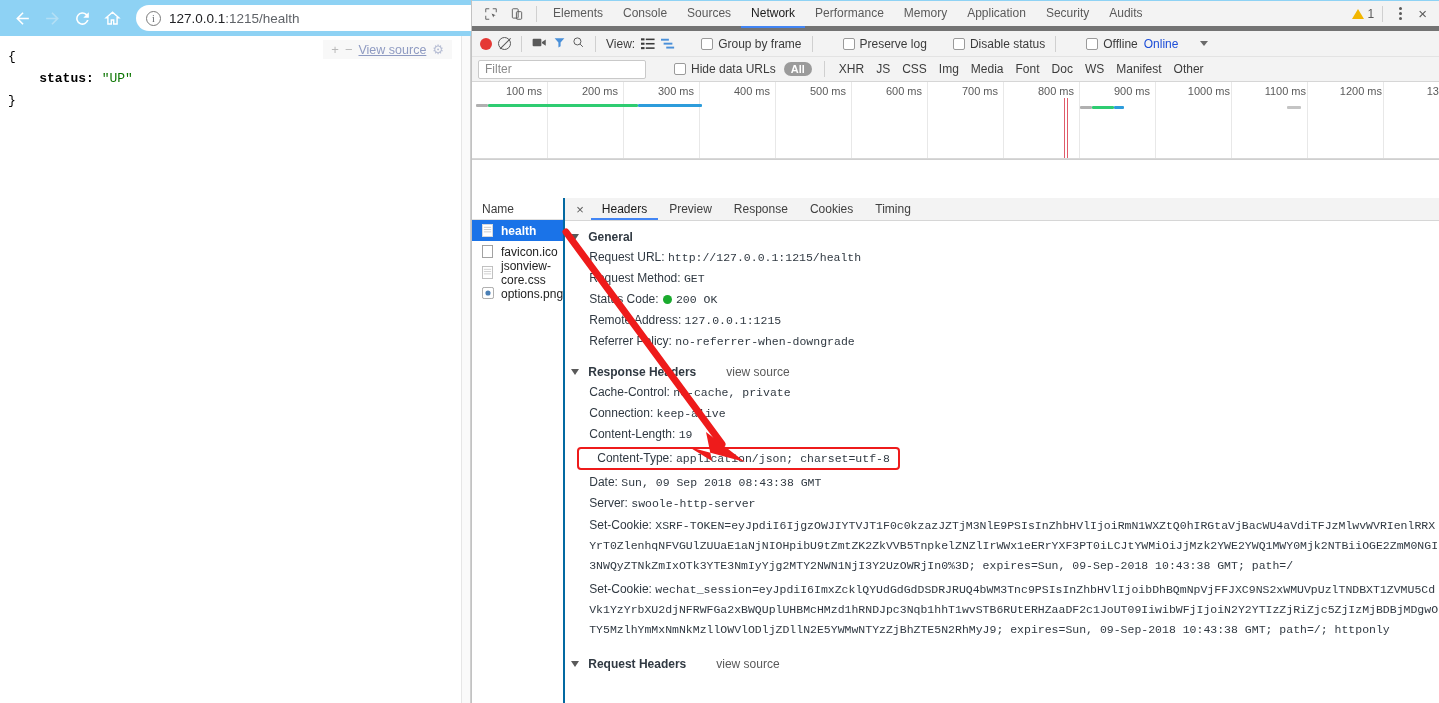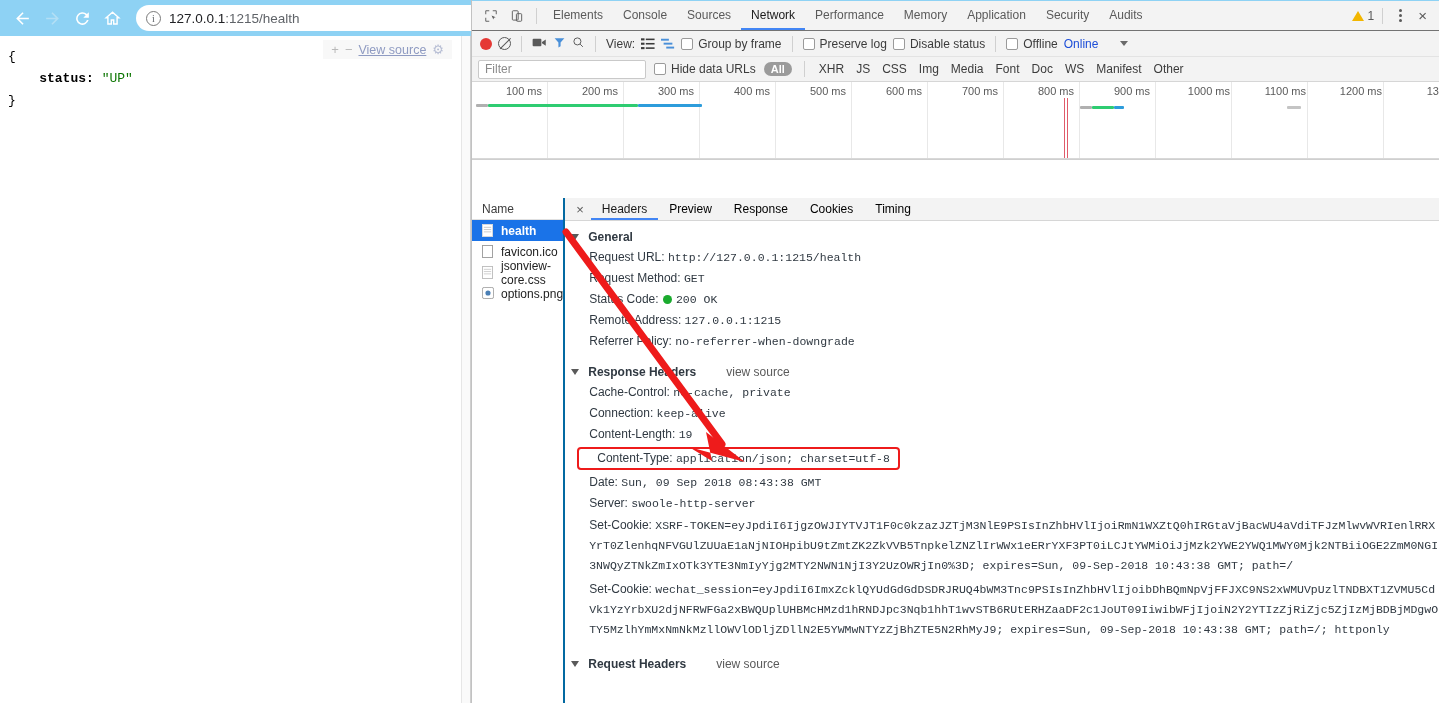--- a/index.html
+++ b/index.html
@@ -80,21 +80,21 @@
   
   .devtools {
     position: absolute; left: 471px; top: 0; width: 968px; height: 703px;
     background: #fff; border-left: 1px solid #c2c2c2;
     font-size: 12px; color: #303942;
   }
   .dt-top-accent { height: 1px; background: #8ed2f4; }
 
   .dt-tabbar {
     height: 30px; display: flex; align-items: center;
-    border-bottom: 1px solid #737373; background: #f3f3f3;
+    border-bottom: 5px solid #737373; background: #f3f3f3;
     padding-left: 6px;
   }
   .dt-iconbtn {
     width: 26px; height: 26px; display: flex; align-items: center;
     justify-content: center; color: #5a5a5a;
   }
   .dt-sep { width: 1px; height: 16px; background: #d0d0d0; margin: 0 6px; }
   .dt-tab {
     padding: 0 10px; height: 29px; line-height: 29px; font-size: 12px;
     color: #5a5a5a; white-space: nowrap;
@@ -126,21 +126,21 @@
   }
   .tb-label { color: #3c3c3c; font-size: 12px; }
   .cam-icon { color: #5a5a5a; }
   .funnel { color: #4a90d9; }
   .mag { color: #5a5a5a; }
   .view-list, .view-wf { display: flex; flex-direction: column; gap: 2px; }
   .chk {
     width: 12px; height: 12px; border: 1px solid #9a9a9a; border-radius: 2px;
     background: #fff; flex: 0 0 auto;
   }
-  .chk-label { display: flex; align-items: center; gap: 5px; font-size: 12px; color: #3c3c3c; }
+  .chk-label { display: flex; align-items: center; gap: 5px; font-size: 12px; color: #3c3c3c; margin-left: 20px; }
   .vsep { width: 1px; height: 16px; background: #d0d0d0; margin: 0 4px; }
   .online-sel { display: flex; align-items: center; gap: 22px; font-size: 12px; color: #1d4ed8; }
   .caret-down { width: 0; height: 0; border-left: 4px solid transparent; border-right: 4px solid transparent; border-top: 5px solid #6a6a6a; }
 
   .dt-filterbar {
     height: 25px; display: flex; align-items: center; gap: 8px;
     border-bottom: 1px solid #d6d6d6; background: #f3f3f3; padding: 0 4px 0 6px;
   }
   .filter-input {
     width: 168px; height: 19px; background: #fff; border: 1px solid #c9c9c9;
@@ -186,21 +186,21 @@
   }
   .req-row.selected { background: #1a73e8; color: #fff; font-weight: bold; }
   .row-icon { width: 12px; height: 14px; flex: 0 0 auto; }
 
   .detail-panel { flex: 1 1 auto; background: #fff; display: flex; flex-direction: column; min-width: 0; }
   .detail-tabs {
     height: 23px; display: flex; align-items: center; border-bottom: 1px solid #d6d6d6;
     background: #f3f3f3; padding-left: 4px;
   }
   .detail-x { font-size: 13px; color: #5a5a5a; padding: 0 7px; }
-  .d-tab { padding: 0 11px; height: 22px; line-height: 22px; font-size: 12px; color: #000000; }
+  .d-tab { padding: 0 11px; height: 22px; line-height: 22px; font-size: 12px; color: #404040; }
   .d-tab.active { color: #1a1a1a; box-shadow: inset 0 -2px 0 #4285f4; }
 
   .detail-body {
     flex: 1 1 auto; overflow: hidden; padding: 6px 0 0 0;
     font-size: 12px; position: relative;
   }
   .sect-title {
     display: flex; align-items: center; gap: 8px; font-weight: bold;
     color: #303942; padding: 3px 0 3px 6px; font-size: 12px;
   }

